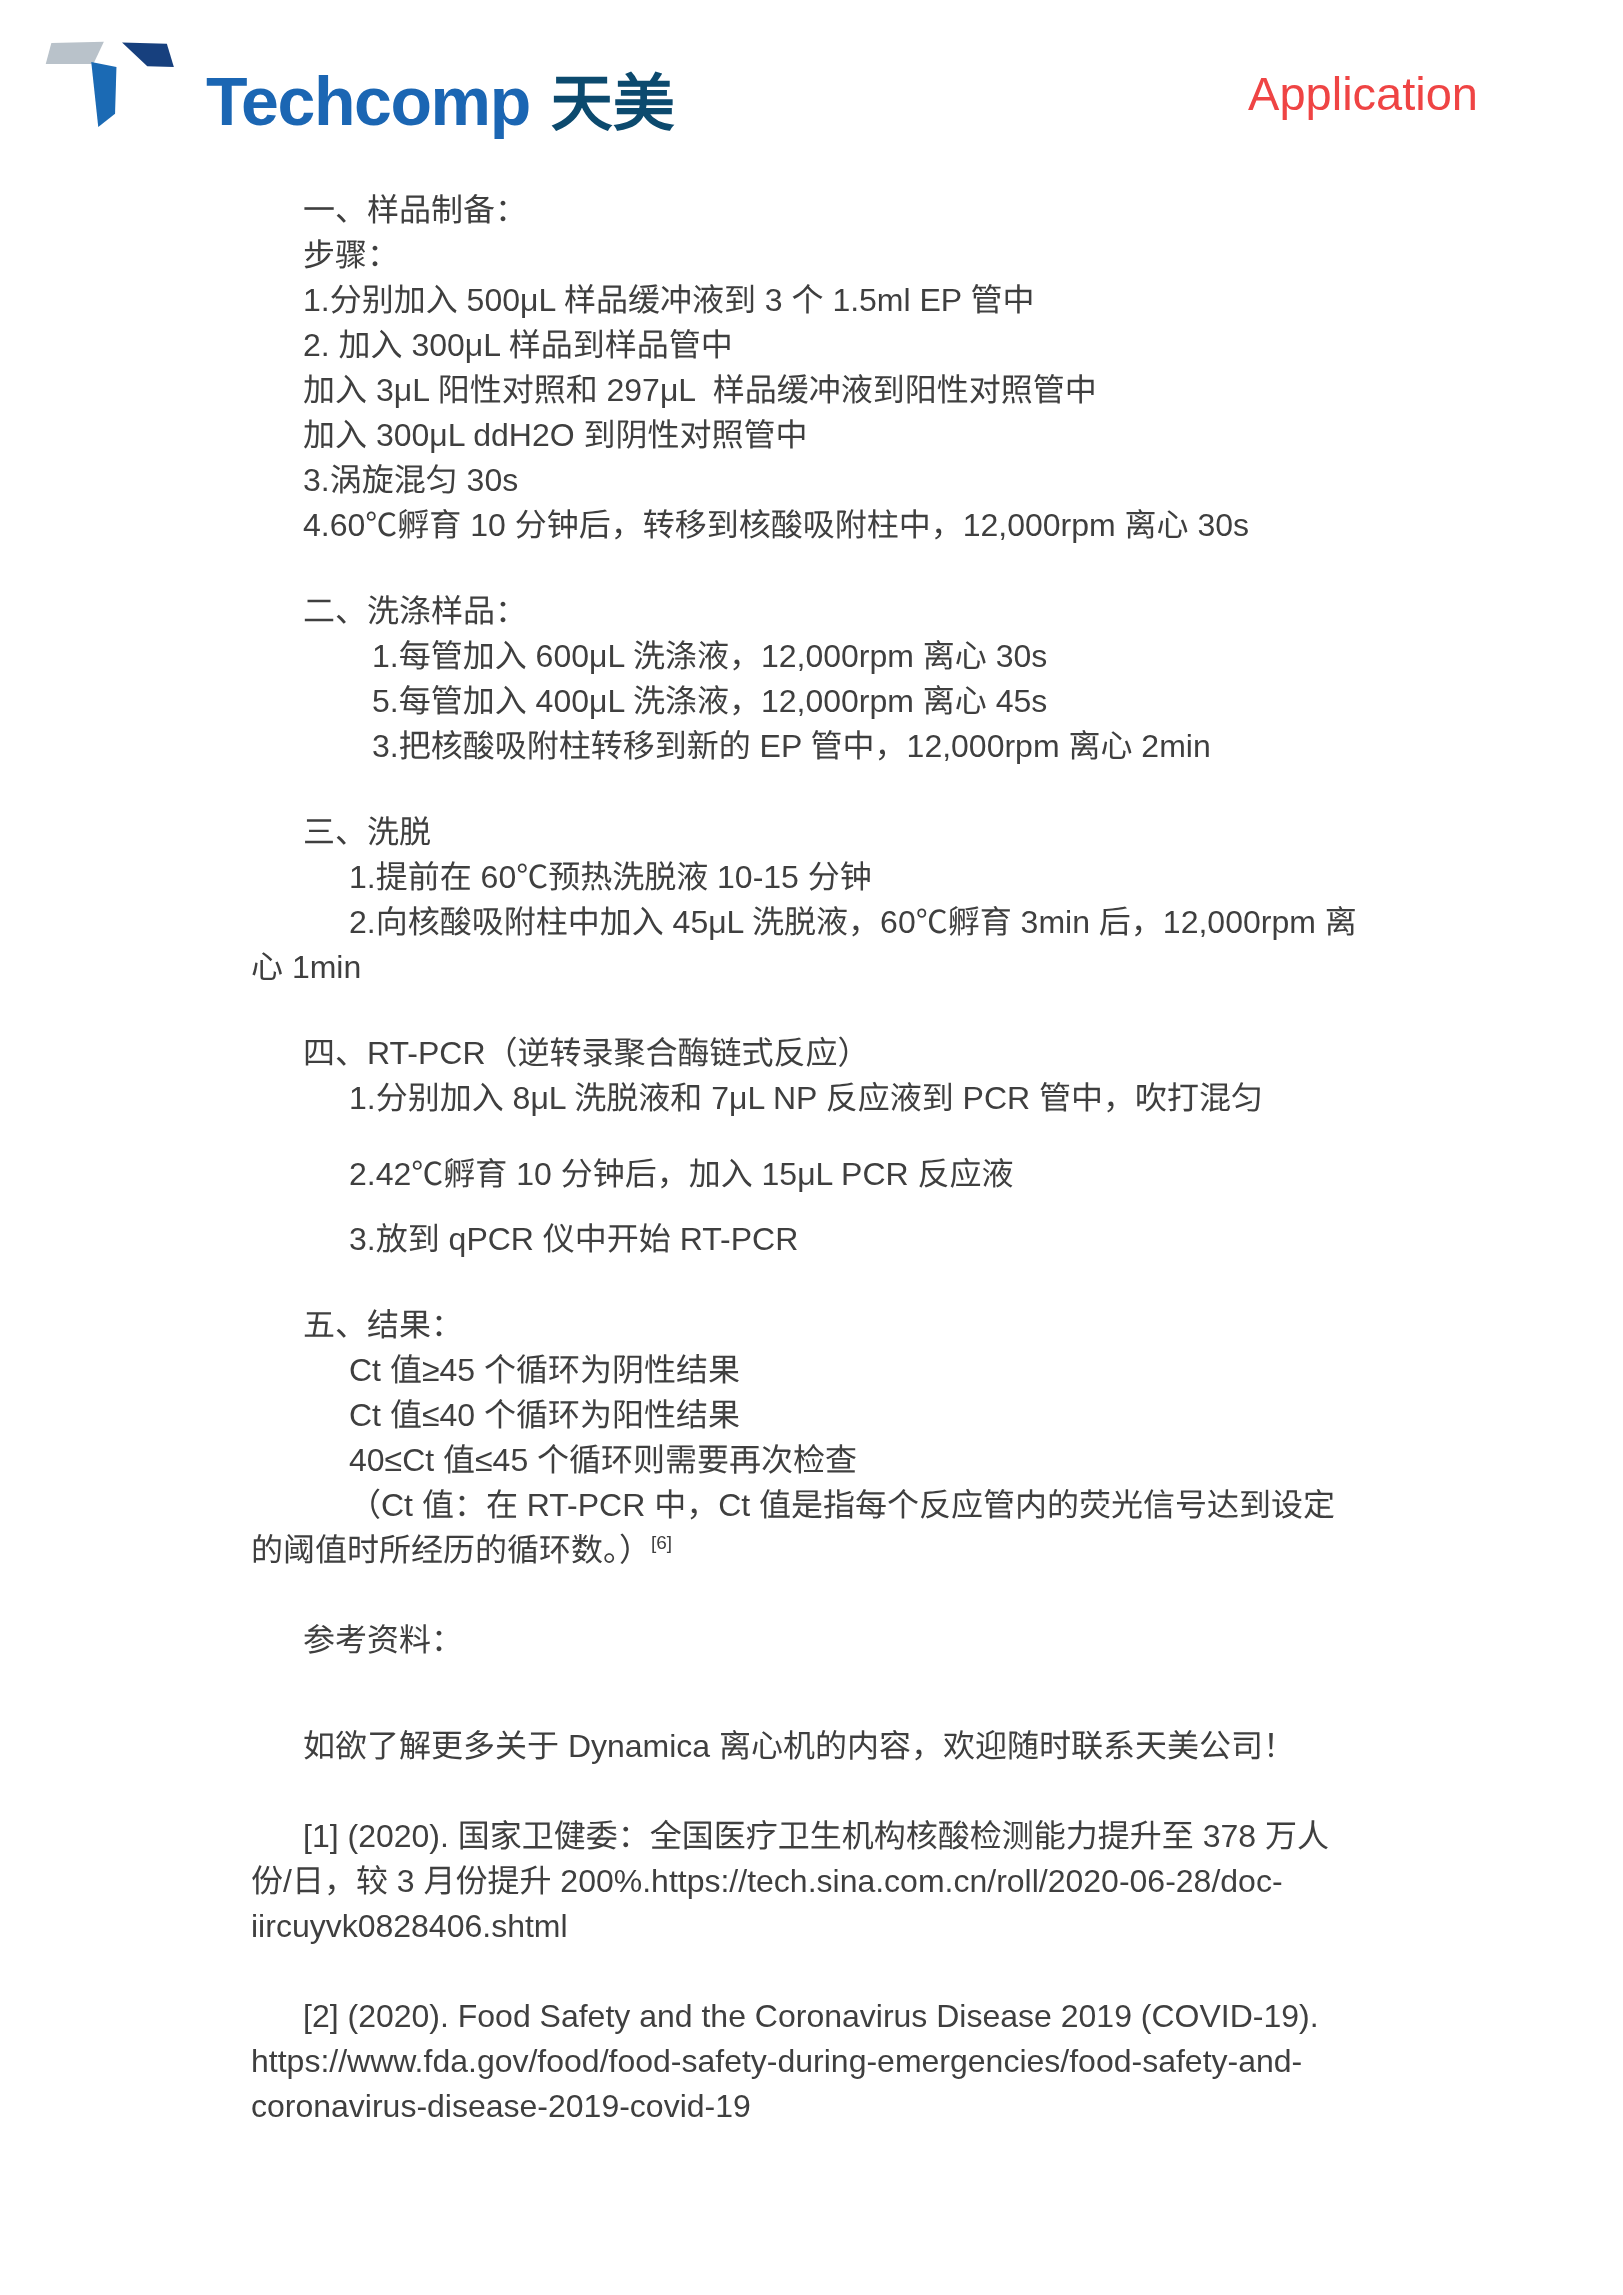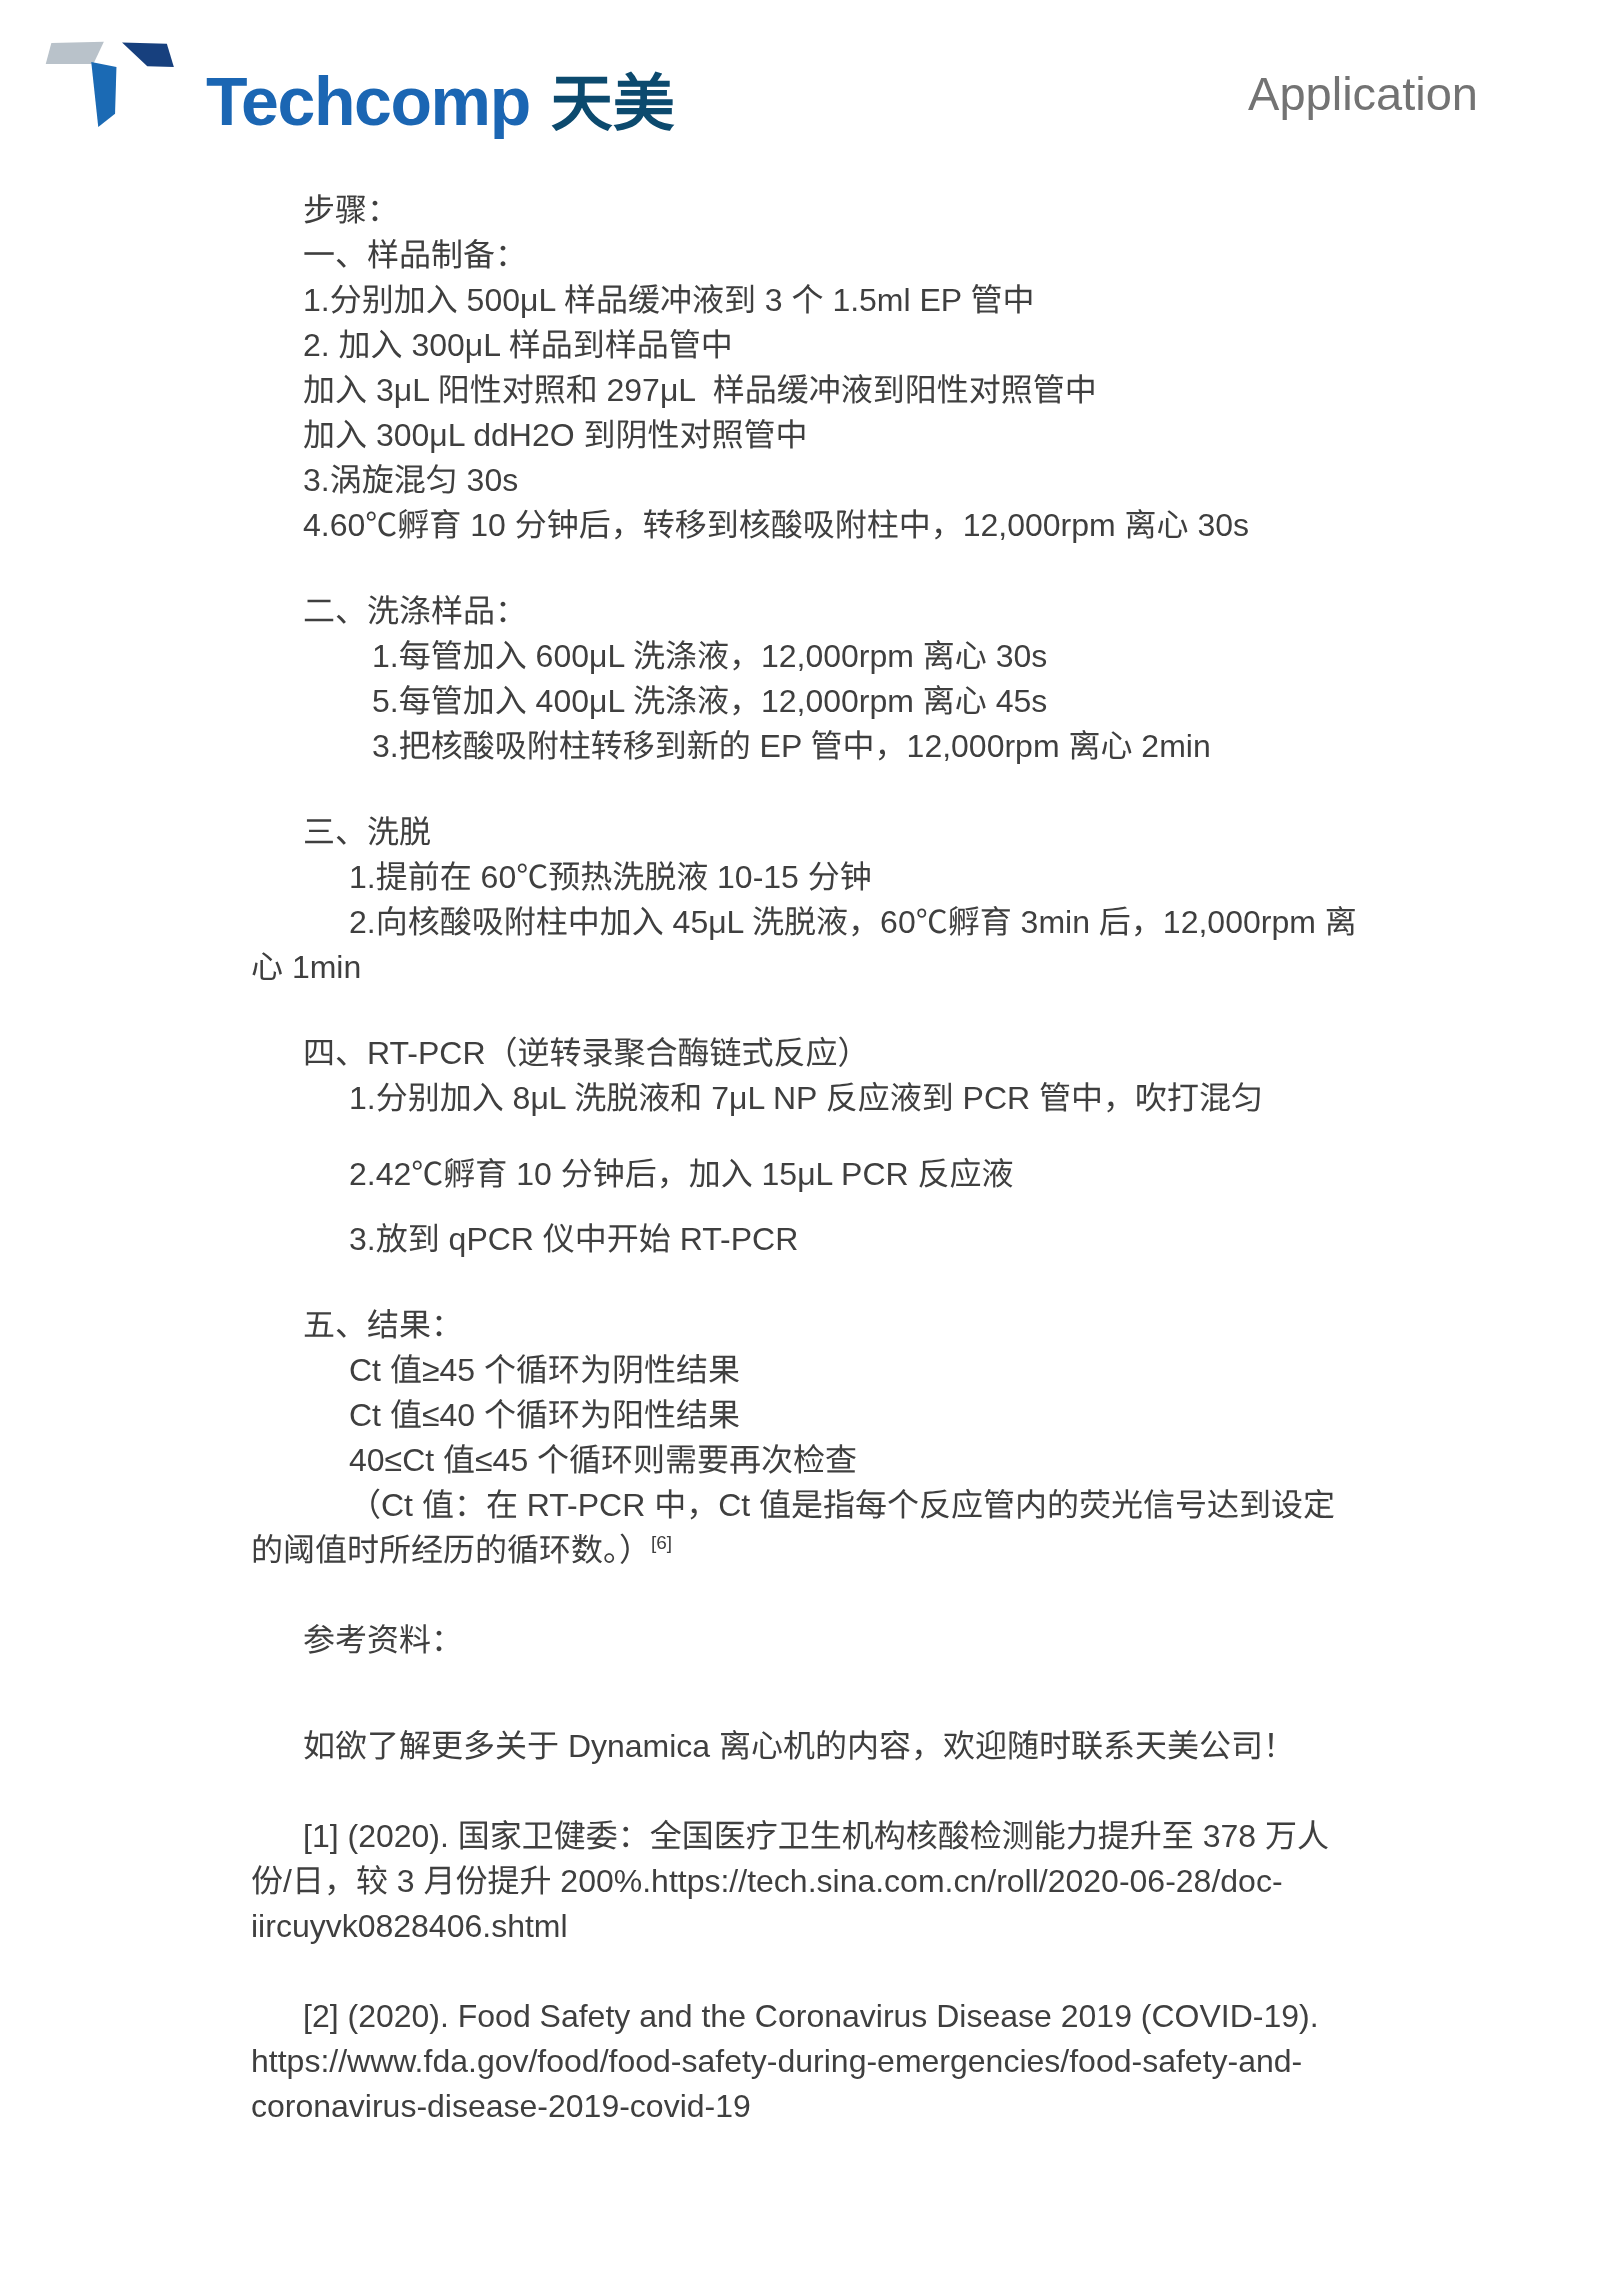--- a/index.html
+++ b/index.html
@@ -69,27 +69,27 @@
   <header class="header">
     <div class="logo">
       <svg class="logo-mark" width="137" height="105" viewBox="0 0 195 150" aria-hidden="true">
         <polygon points="13,13 88,11 73,43 5,43" fill="#b9c2ca"></polygon>
         <polygon points="114,12 178,14 188,47 150,46" fill="#17407e"></polygon>
         <polygon points="70,40 106,47 104,114 80,133" fill="#1b6ab4"></polygon>
       </svg>
       <span class="brand" style="color: rgb(27, 102, 179);">Techcomp</span>
       <span class="brand-cn" style="color: #0c4a6e;">天美</span>
     </div>
-    <div class="app-label" style="color: #737373;">Application</div>
+    <div class="app-label" style="color: #ef4444;">Application</div>
   </header>
 
   <main class="doc-body">
     <div style="color: rgb(63, 63, 63);">
+        <p class="line ind-1"><span>一、样品制备：</span></p>
         <p class="line ind-1"><span>步骤：</span></p>
-        <p class="line ind-1"><span>一、样品制备：</span></p>
         <p class="line ind-1"><span>1.分别加入 500μL 样品缓冲液到 3 个 1.5ml EP 管中</span></p>
         <p class="line ind-1"><span>2. 加入 300μL 样品到样品管中</span></p>
         <p class="line ind-1"><span>加入 3μL 阳性对照和 297μL  样品缓冲液到阳性对照管中</span></p>
         <p class="line ind-1"><span>加入 300μL ddH2O 到阴性对照管中</span></p>
         <p class="line ind-1"><span>3.涡旋混匀 30s</span></p>
         <p class="line ind-1"><span>4.60℃孵育 10 分钟后，转移到核酸吸附柱中，12,000rpm 离心 30s</span></p>
         <p class="line ind-1" style="margin-top: 41px;"><span>二、洗涤样品：</span></p>
         <p class="line ind-3"><span>1.每管加入 600μL 洗涤液，12,000rpm 离心 30s</span></p>
         <p class="line ind-3"><span>5.每管加入 400μL 洗涤液，12,000rpm 离心 45s</span></p>
         <p class="line ind-3"><span>3.把核酸吸附柱转移到新的 EP 管中，12,000rpm 离心 2min</span></p>

